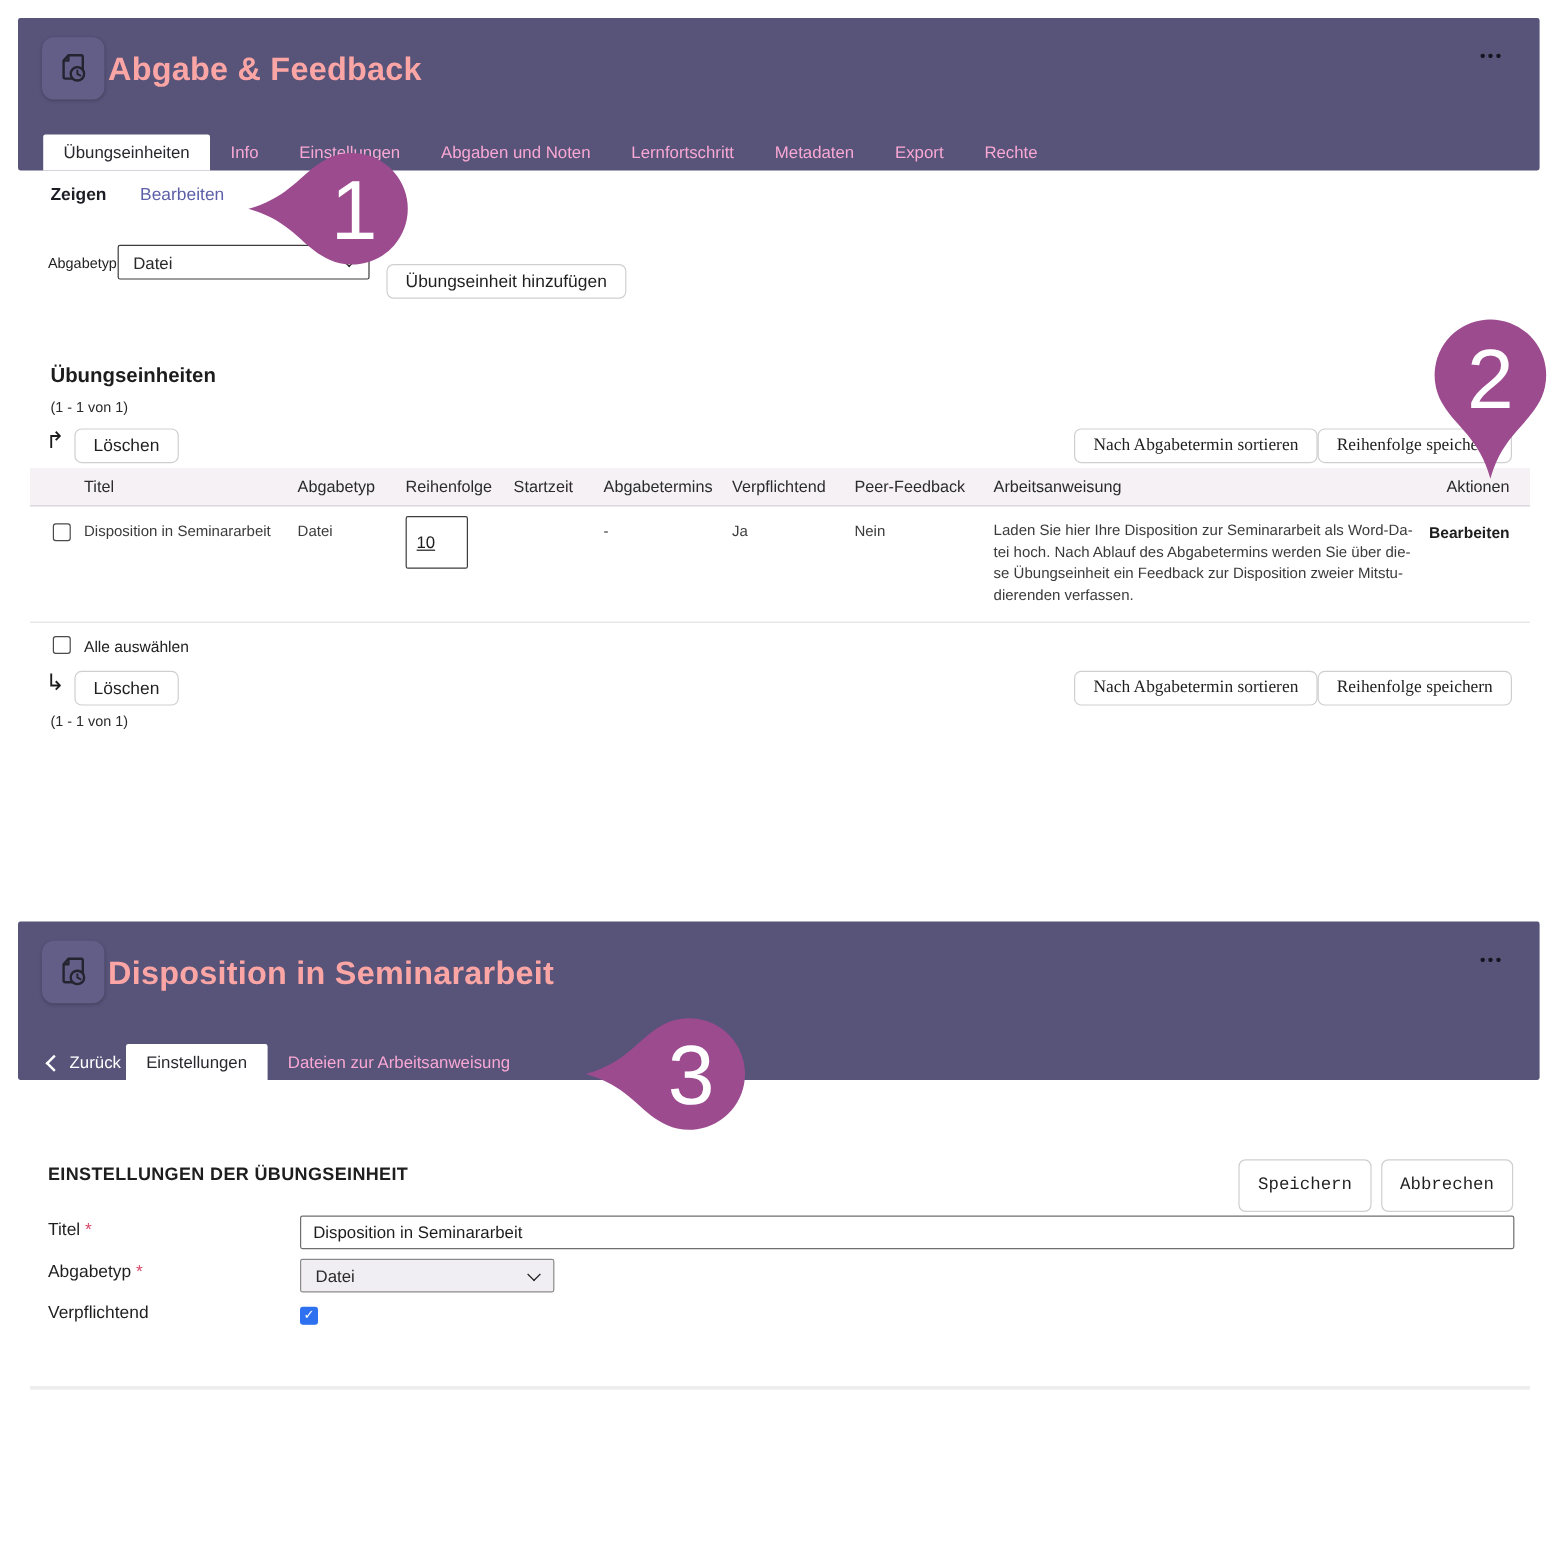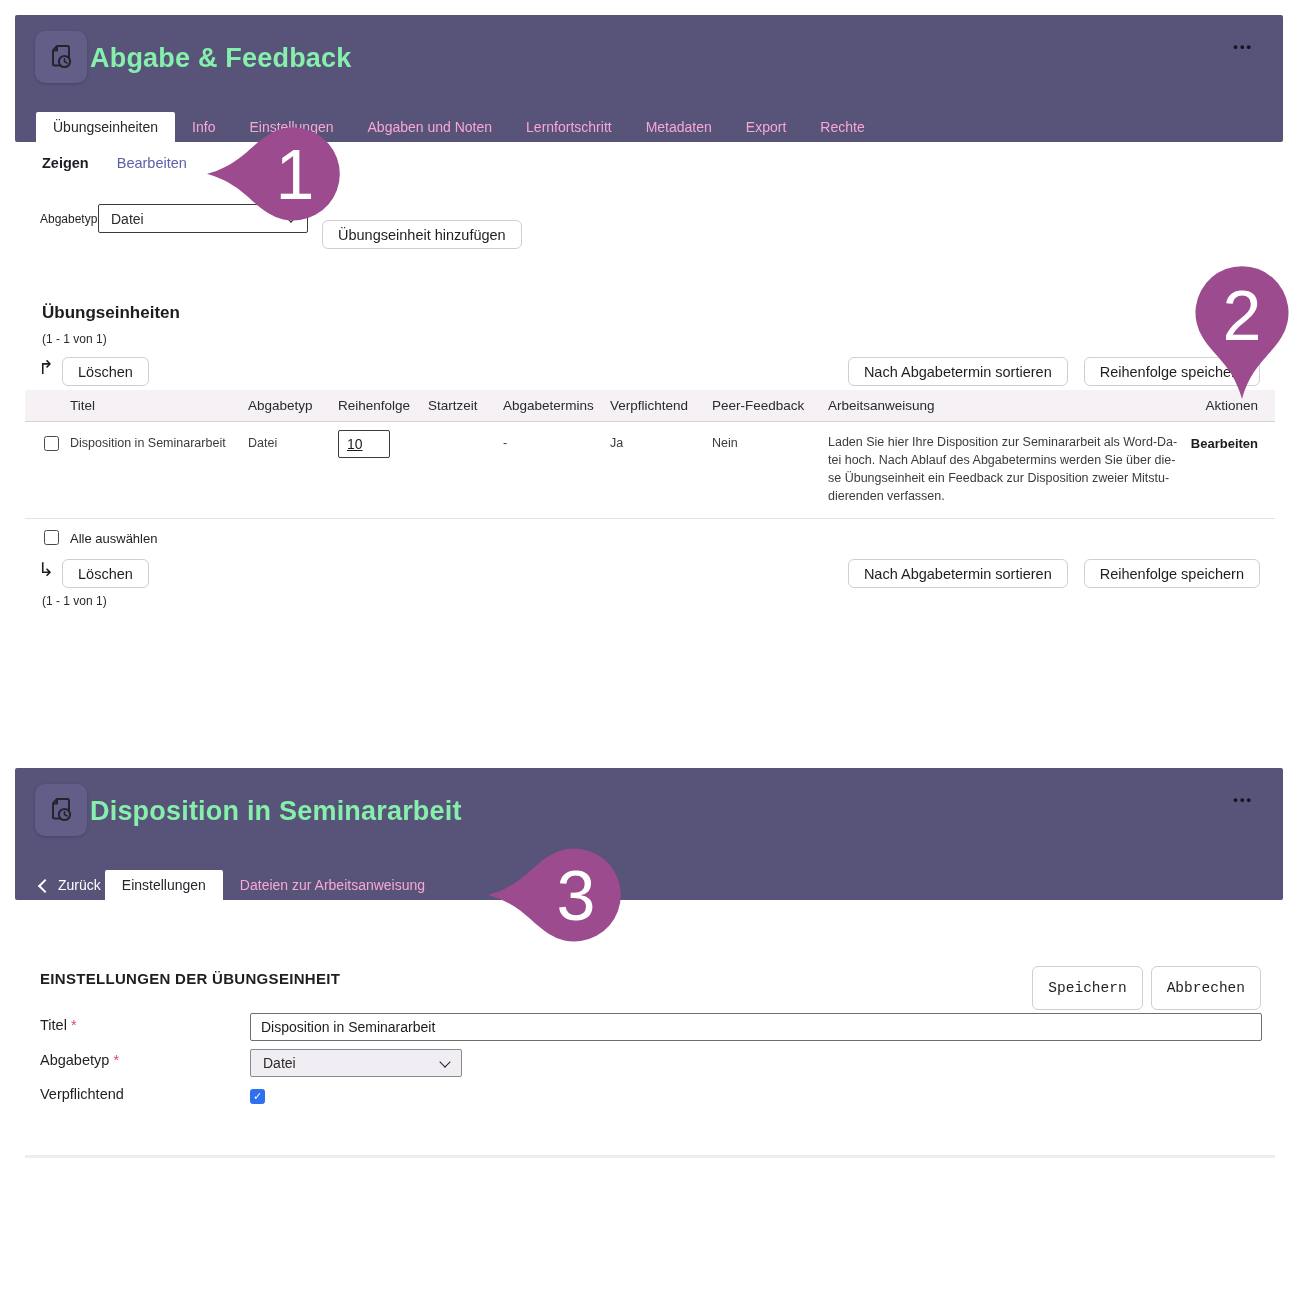--- a/index.html
+++ b/index.html
@@ -5,21 +5,21 @@
   html,body{margin:0;padding:0;background:#fff;}
   .canvas{position:relative;width:1300px;height:1300px;background:#fff;overflow:hidden;
           font-family:"Liberation Sans","DejaVu Sans",sans-serif;color:#2a2a2a;}
 
   
   .panel{position:absolute;left:15px;width:1268px;background:#575379;border-radius:2px;}
   .panel1{top:15px;height:127px;}
   .panel2{top:768px;height:132px;}
   .obj-icon{position:absolute;left:20px;top:16px;width:52px;height:52px;border-radius:10px;
             background:#625e88;box-shadow:0 1px 3px rgba(0,0,0,.18);display:flex;align-items:center;justify-content:center;}
-  .panel-title{position:absolute;left:75px;top:28px;margin:0;font-size:27px;font-weight:700;color:#86efac;letter-spacing:.2px;}
+  .panel-title{position:absolute;left:75px;top:28px;margin:0;font-size:27px;font-weight:700;color:#fca5a5;letter-spacing:.2px;}
   .dots{position:absolute;right:30px;top:24px;font-size:13px;font-weight:700;letter-spacing:2px;color:#15151f;cursor:pointer;}
   .tabbar{position:absolute;left:21px;right:0;bottom:0;height:30px;display:flex;align-items:stretch;}
   .tab{display:flex;align-items:center;padding:0 17px;font-size:14px;color:#f9a8d4;white-space:nowrap;cursor:pointer;}
   .tab.active{background:#fff;color:#28272e;border-radius:2px 2px 0 0;}
   .back-link{display:flex;align-items:center;gap:8px;padding:0 4px 0 4px;font-size:14px;color:#fff;cursor:pointer;}
   .chev-left{width:8px;height:8px;border-left:2.6px solid #fff;border-bottom:2.6px solid #fff;transform:rotate(45deg);margin-top:1px;}
 
   
   .subtabs{position:absolute;left:42px;top:155px;display:flex;gap:28px;font-size:14.5px;}
   .subtab.active{color:#1d1d25;font-weight:700;}
@@ -36,33 +36,33 @@
   
   .tbl-heading{position:absolute;left:42px;top:303px;margin:0;font-size:17px;font-weight:700;color:#1d1d1d;}
   .tbl-count{position:absolute;left:42px;top:332px;font-size:12px;color:#2a2a2a;}
   .tbl-count.bottom{top:594px;}
   .arrow-glyph{position:absolute;left:38px;font-size:19px;color:#1c1c1c;font-family:"DejaVu Sans",sans-serif;}
   .arrow-top{top:356px;}
   .arrow-bottom{top:558px;}
   .del-btn{position:absolute;left:62px;}
   .del-top{top:357px;}
   .del-bottom{top:559px;}
-  .btns-right{position:absolute;right:40px;display:flex;gap:16px;}
+  .btns-right{position:absolute;right:40px;display:flex;gap:0;font-family:Liberation Serif, serif;}
   .btns-right.top{top:357px;}
   .btns-right.bottom{top:559px;}
 
   .thead{position:absolute;left:25px;top:390px;width:1250px;height:31px;background:#f5f1f5;border-bottom:1px solid #d7d2d7;font-size:13.5px;color:#2b2b2b;}
   .thead .cell{position:absolute;top:0;line-height:31px;white-space:nowrap;}
   .trow{position:absolute;left:25px;top:422px;width:1250px;height:96px;border-bottom:1px solid #e3e3e3;font-size:12.5px;color:#3b3b3b;}
   .trow .cell{position:absolute;top:14px;white-space:nowrap;} .c-titel{left:45px;} .c-typ{left:223px;} .c-folge{left:313px;}
   .c-start{left:403px;} .c-termin{left:478px;} .c-pflicht{left:585px;} .c-peer{left:687px;}
   .c-arbeit{left:803px;} .c-akt{right:17px;left:auto;}
   .checkbox{width:15px;height:15px;border:1.5px solid #4a4a4a;border-radius:2.5px;background:#fff;box-sizing:border-box;cursor:pointer;}
   .trow .checkbox{position:absolute;left:19px;top:14px;}
-  .order-input{position:absolute;left:313px;top:8px;width:52px;height:28px;border:1px solid #3c3c3c;border-radius:2px;
+  .order-input{position:absolute;left:313px;top:8px;width:52px;height:44px;border:1px solid #3c3c3c;border-radius:2px;
                font-family:inherit;font-size:14px;padding:0 8px;box-sizing:border-box;color:#1d1d1d;text-decoration:underline;}
   .arbeit-lines{position:absolute;left:803px;top:11px;width:350px;line-height:1.45;color:#3b3b3b;white-space:nowrap;}
   .akt-link{position:absolute;right:17px;top:14px;font-size:13px;font-weight:700;color:#1d1d1d;cursor:pointer;}
   .selall-check{position:absolute;left:44px;top:530px;}
   .selall-label{position:absolute;left:70px;top:531px;font-size:13px;color:#222;}
 
   
   .form-heading{position:absolute;left:40px;top:970px;margin:0;font-size:15px;font-weight:700;letter-spacing:.3px;color:#1e1e1e;}
   .form-btns{position:absolute;right:39px;top:966px;display:flex;gap:8px;}
   .form-btns .btn{height:44px;font-family:Liberation Mono, monospace;}

